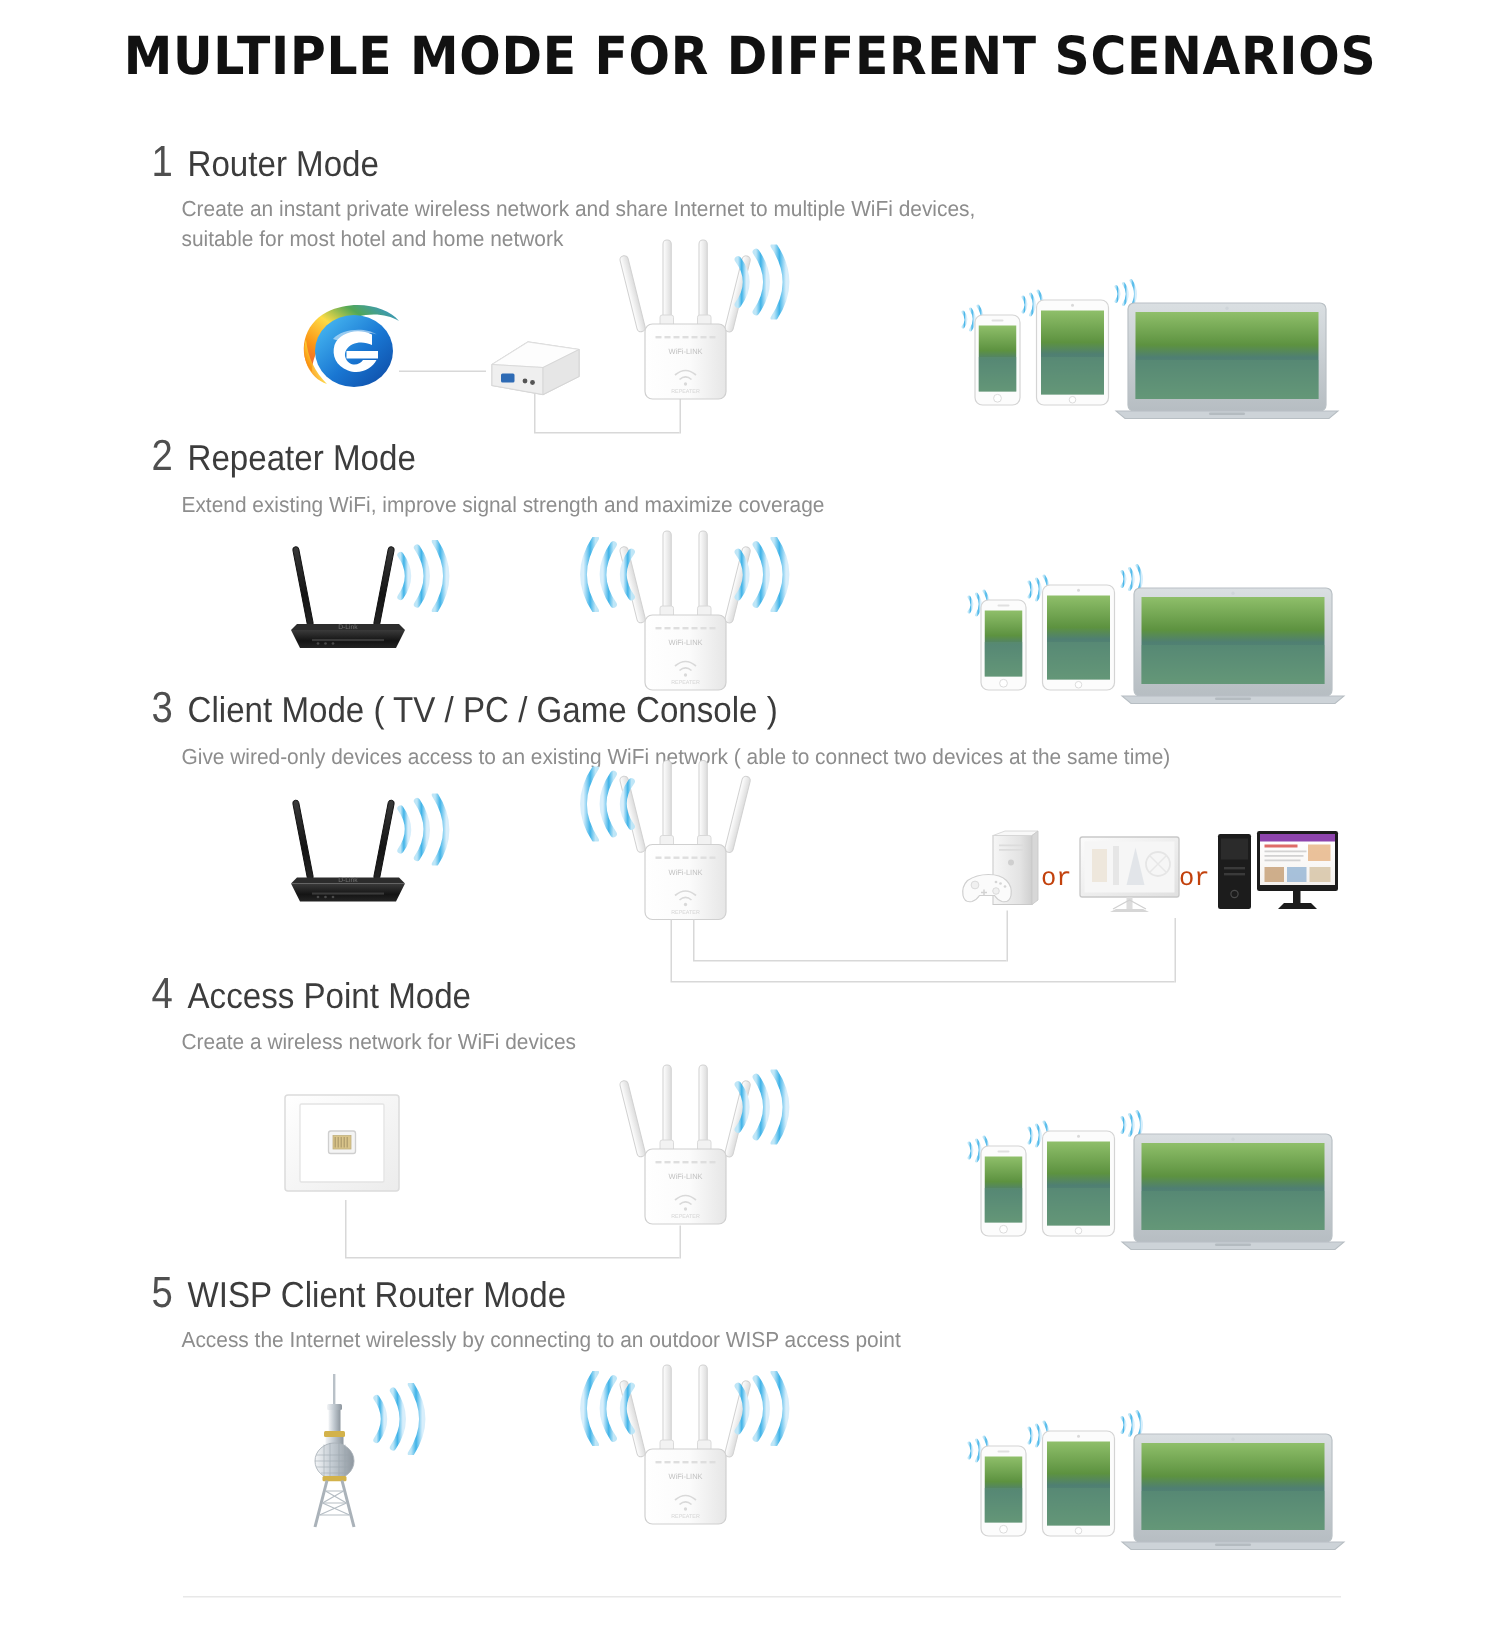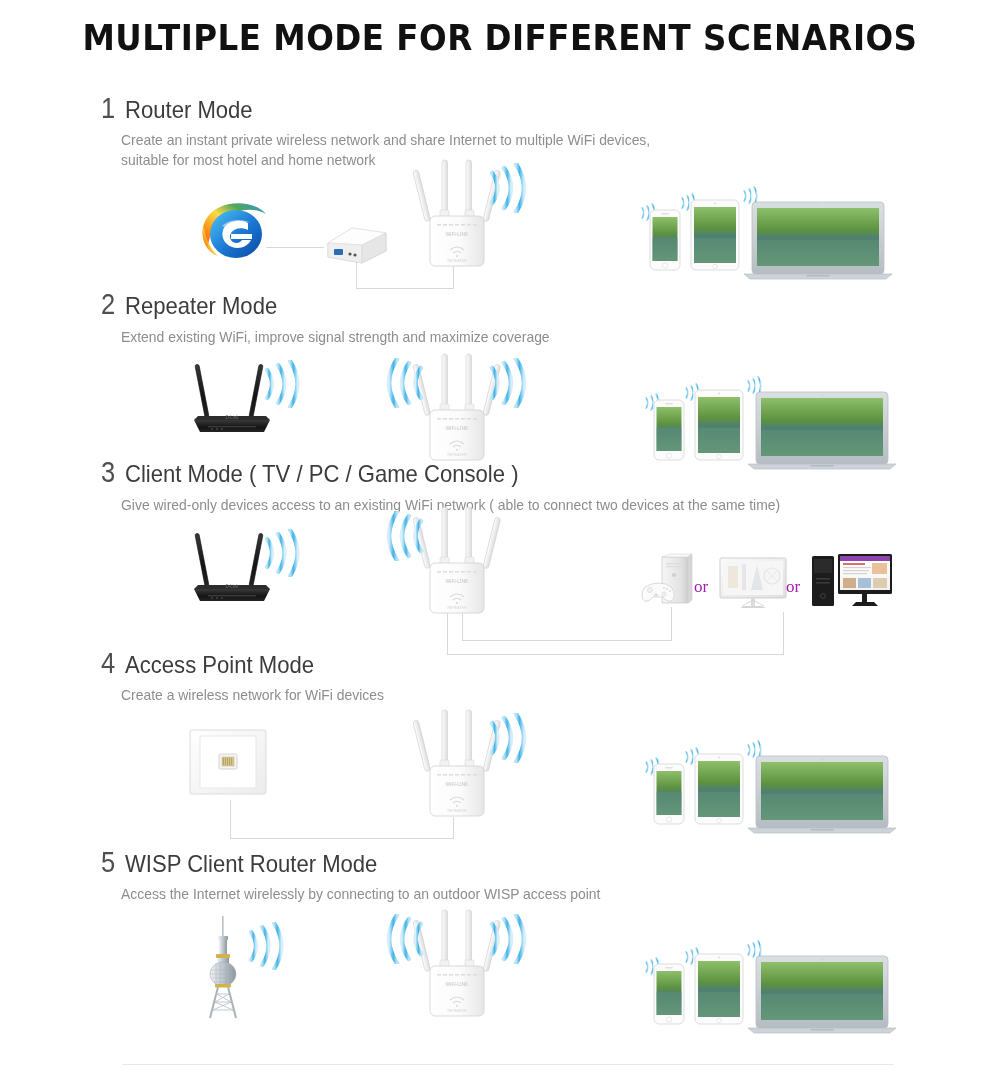--- a/index.html
+++ b/index.html
@@ -82,22 +82,22 @@
     position: absolute;
     left: 122px; top: 1064px;
     width: 772px; height: 1px;
     background: #e8e8e8;
   }
 
   
   .or-label {
     position: absolute;
     font-size: 17px;
-    color: #a21caf;
-    font-family: Liberation Serif, serif;
+    color: #c2410c;
+    font-family: Liberation Mono, monospace;
   }
 </style>
 </head>
 <body>
 
 <div class="page">
 
   <div class="title">MULTIPLE MODE FOR DIFFERENT SCENARIOS</div>
 
   <svg width="0" height="0" style="position:absolute">

